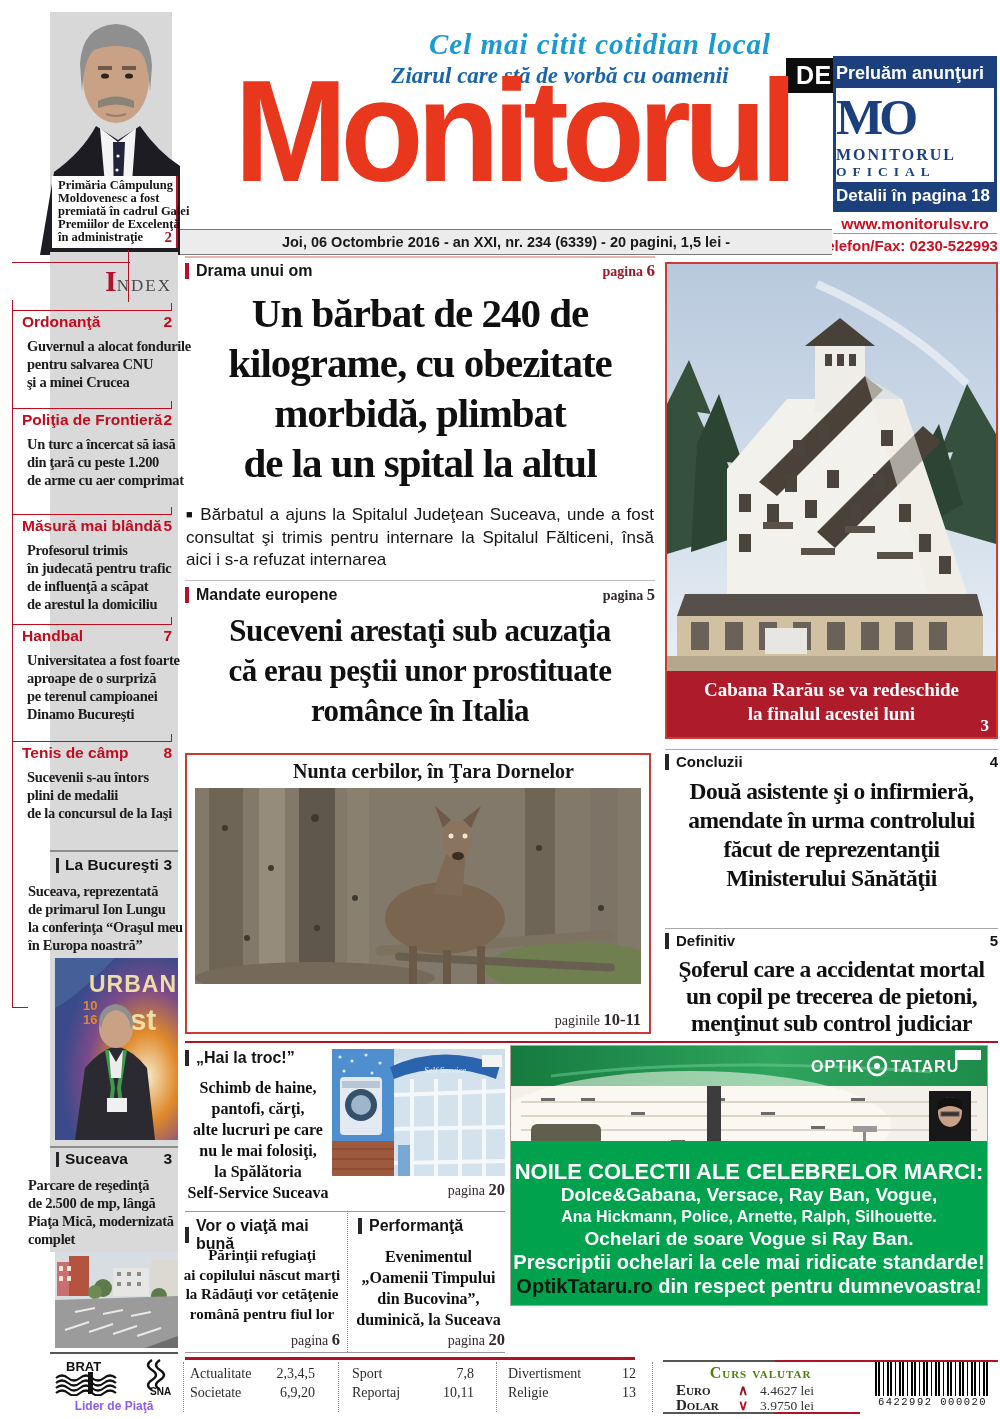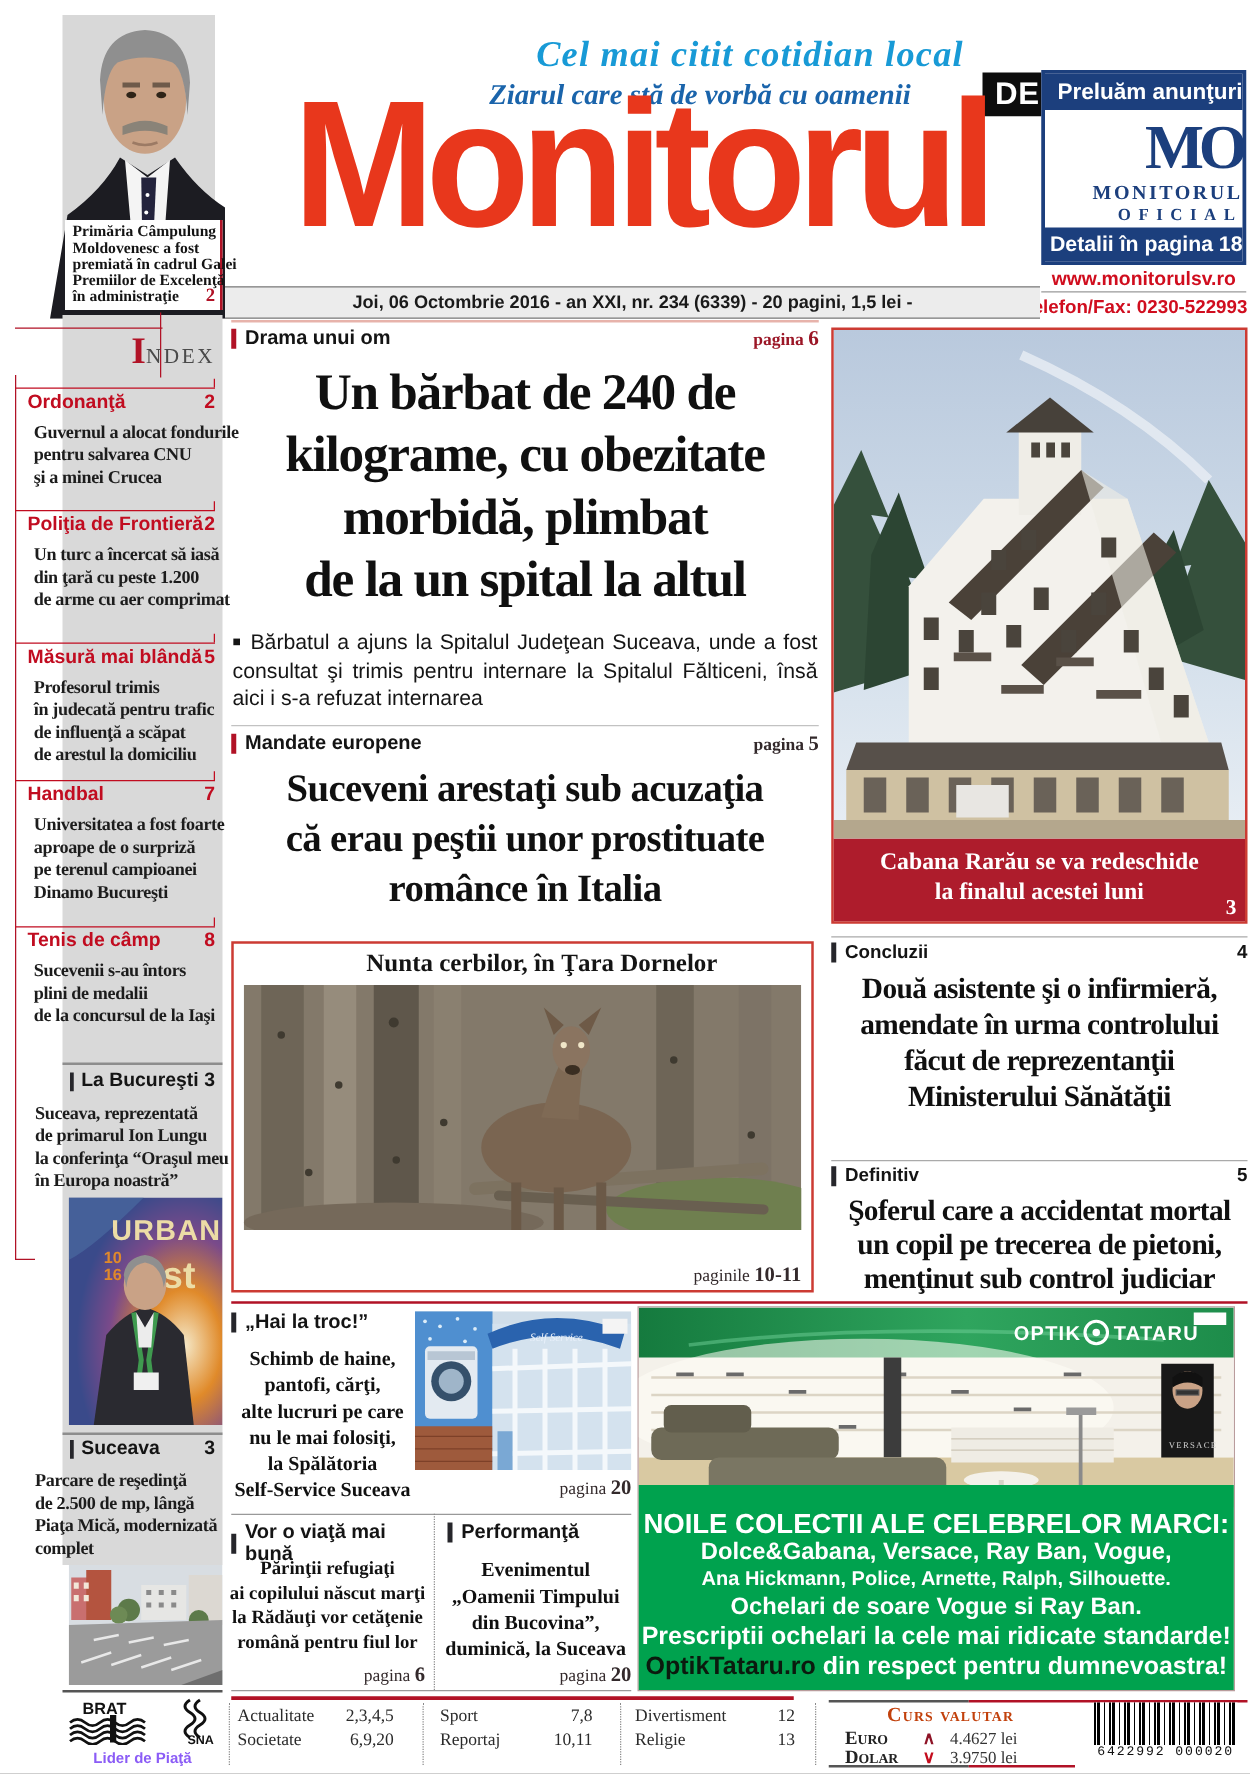--- a/index.html
+++ b/index.html
@@ -30,21 +30,21 @@
   .idx-h.blk{left:56px;width:116px;color:#141414;}
   .idx-h.blk .hbar{width:3px;height:15px;background:#26262b;margin-right:6px;}
   .idx-t{position:absolute;left:27px;width:150px;font-family:"Liberation Serif",serif;
          font-weight:bold;font-size:14.5px;line-height:18px;letter-spacing:-0.3px;color:#1c1c1c;}
   .sep{position:absolute;left:12px;width:160px;height:1px;background:#c10c20;}
   .sep i{position:absolute;right:0;top:-7px;width:1px;height:7px;background:#c10c20;display:block;}
   .gsep{position:absolute;left:50px;width:128px;height:2px;background:#8d8d8d;}
   .dotv{position:absolute;border-left:1px dotted #8a8a8a;width:0;}
   
   .mobox{position:absolute;left:833px;top:56px;width:164px;height:156px;border:3px solid #1c3f7d;
-         box-sizing:border-box;background:#fff;text-align:right;}
+         box-sizing:border-box;background:#fff;text-align:left;}
   .mobar{background:#1c3f7d;color:#fff;font-weight:bold;}
   
   .adgreen{position:absolute;left:0;right:0;bottom:0;background:#00a24e;color:#fff;font-weight:bold;text-align:center;}
   .adgreen div{white-space:nowrap;}
   .footrow{position:absolute;display:flex;justify-content:space-between;
            font-family:"Liberation Serif",serif;font-size:14px;color:#2b2b2b;}
   .curslab{font-family:"Liberation Serif",serif;font-variant:small-caps;font-weight:bold;font-size:15px;color:#222;}
   .cursval{font-family:"Liberation Serif",serif;font-size:13.5px;color:#333;}
   .bars{height:34px;background:
      repeating-linear-gradient(90deg,#000 0 2px,#fff 2px 3px,#000 3px 5px,#fff 5px 8px,#000 8px 9px,#fff 9px 12px);}
@@ -535,21 +535,21 @@
     <span>Evenimentul</span>
       <span>„Oamenii Timpului</span>
     <span>din Bucovina”,</span>
       <span>duminică, la Suceava</span>
   </div>
   <div class="abs pgdark" style="left:400px;top:1330px;width:105px;text-align:right;">
     <span>pagina</span> <b>20</b>
   </div>
   <div class="rule" style="left:185px;top:1352px;width:320px;background:#999;"></div>
 
-  <div class="abs" style="left:510px;top:1045px;width:478px;height:308px;border:1px solid #b99c9c;box-sizing:border-box;">
+  <div class="abs" style="left:510px;top:1045px;width:478px;height:261px;border:1px solid #b99c9c;box-sizing:border-box;">
     <svg width="476" height="160" viewBox="0 0 476 160" style="display:block;">
       <defs>
         <linearGradient id="gr" x1="0" y1="0" x2="1" y2="0">
           <stop offset="0%" stop-color="#157a3e"></stop>
             <stop offset="55%" stop-color="#2fa55e"></stop>
             <stop offset="100%" stop-color="#1d8c4a"></stop>
         </linearGradient>
       </defs>
       <rect width="476" height="120" fill="#f4f1ea"></rect>
       <rect width="476" height="40" fill="url(#gr)"></rect>
@@ -644,21 +644,21 @@
     <div class="footrow" style="left:508px;top:1385px;width:128px;">
       <span>Religie</span>
       <span>13</span>
     </div>
   </div>
   <div class="dotv" style="left:652px;top:1362px;height:50px;"></div>
 
   <div>
     <div class="abs" style="left:663px;top:1360px;width:112px;height:2px;background:#555;"></div>
     <div class="redline" style="left:775px;top:1360px;width:223px;height:2px;"></div>
-    <div class="abs serif b c" style="left:663px;top:1364px;width:195px;font-variant:small-caps;font-size:16px;letter-spacing:1px;color:#c2410c;">Curs valutar</div>
+    <div class="abs serif b c" style="left:663px;top:1364px;width:195px;font-variant:small-caps;font-size:16px;letter-spacing:1px;color:#4d7c0f;">Curs valutar</div>
     <div class="abs" style="left:676px;top:1382px;width:178px;display:flex;align-items:baseline;">
       <span class="curslab" style="width:62px;">Euro</span>
       <span class="b" style="width:22px;color:#8e1326;font-size:14px;">∧</span>
       <span class="cursval">4.4627 lei</span>
     </div>
     <div class="abs" style="left:676px;top:1397px;width:178px;display:flex;align-items:baseline;">
       <span class="curslab" style="width:62px;">Dolar</span>
       <span class="b" style="width:22px;color:#c40d1e;font-size:14px;">∨</span>
       <span class="cursval">3.9750 lei</span>
     </div>

